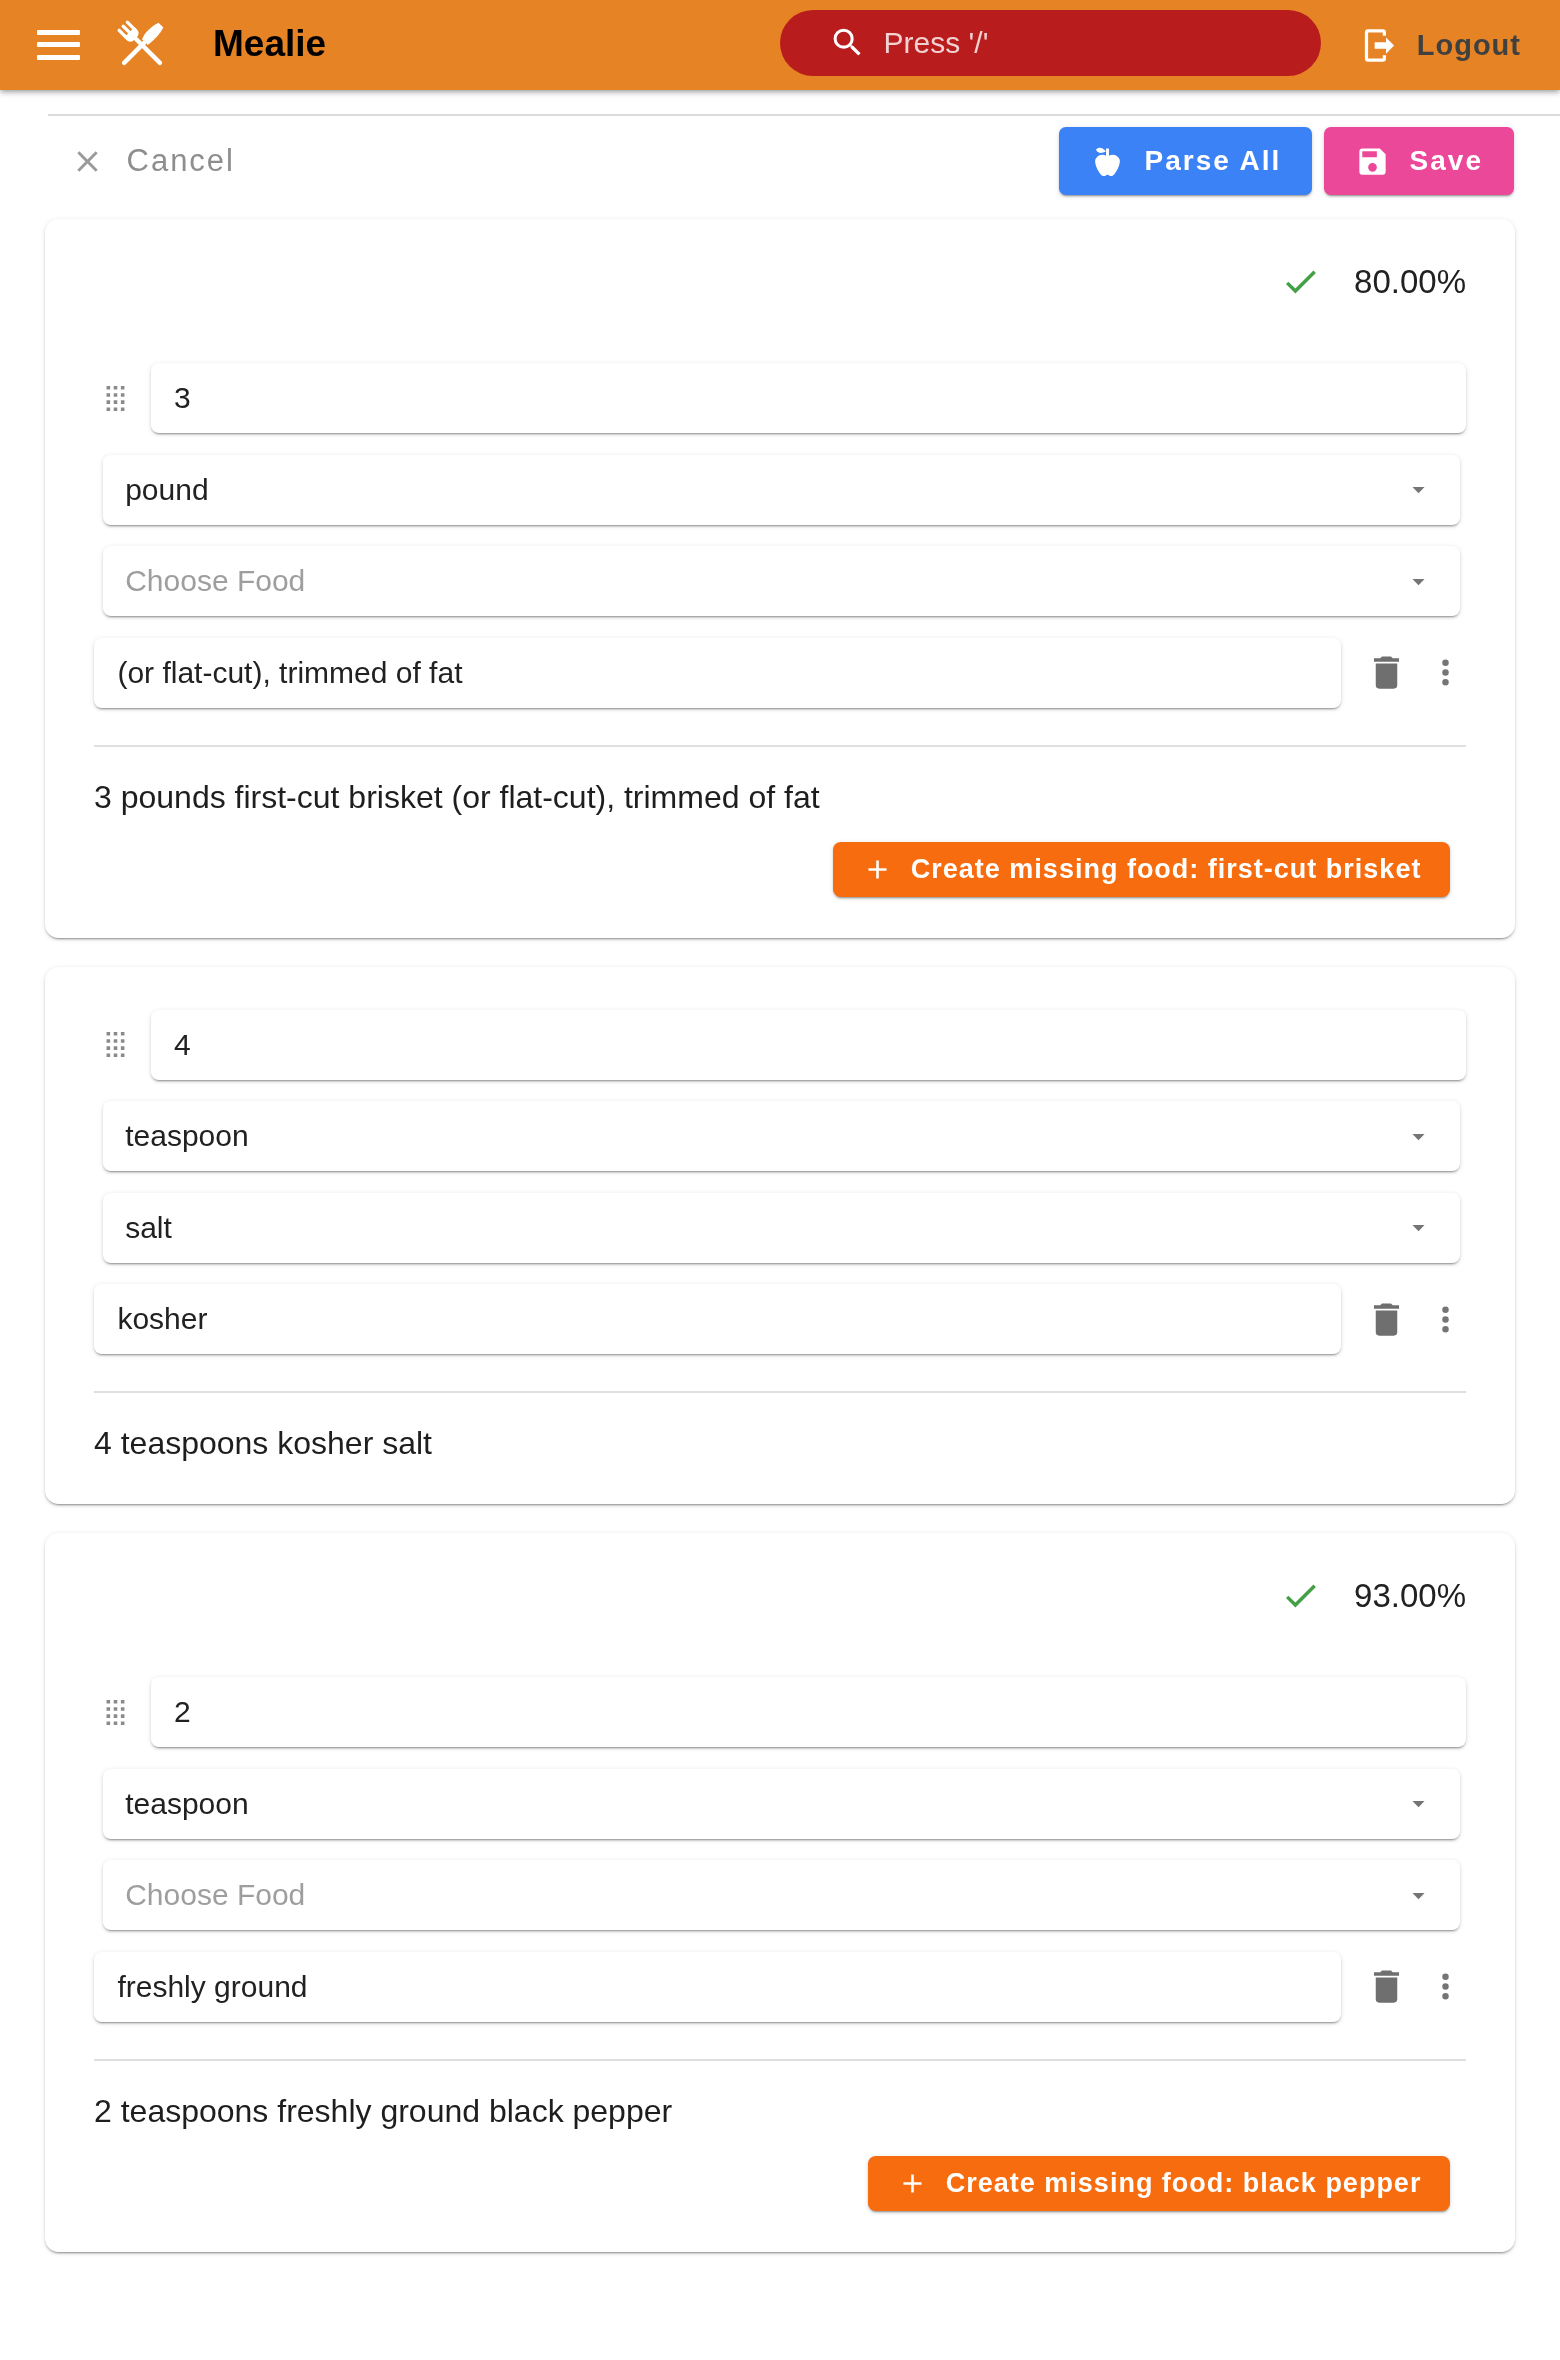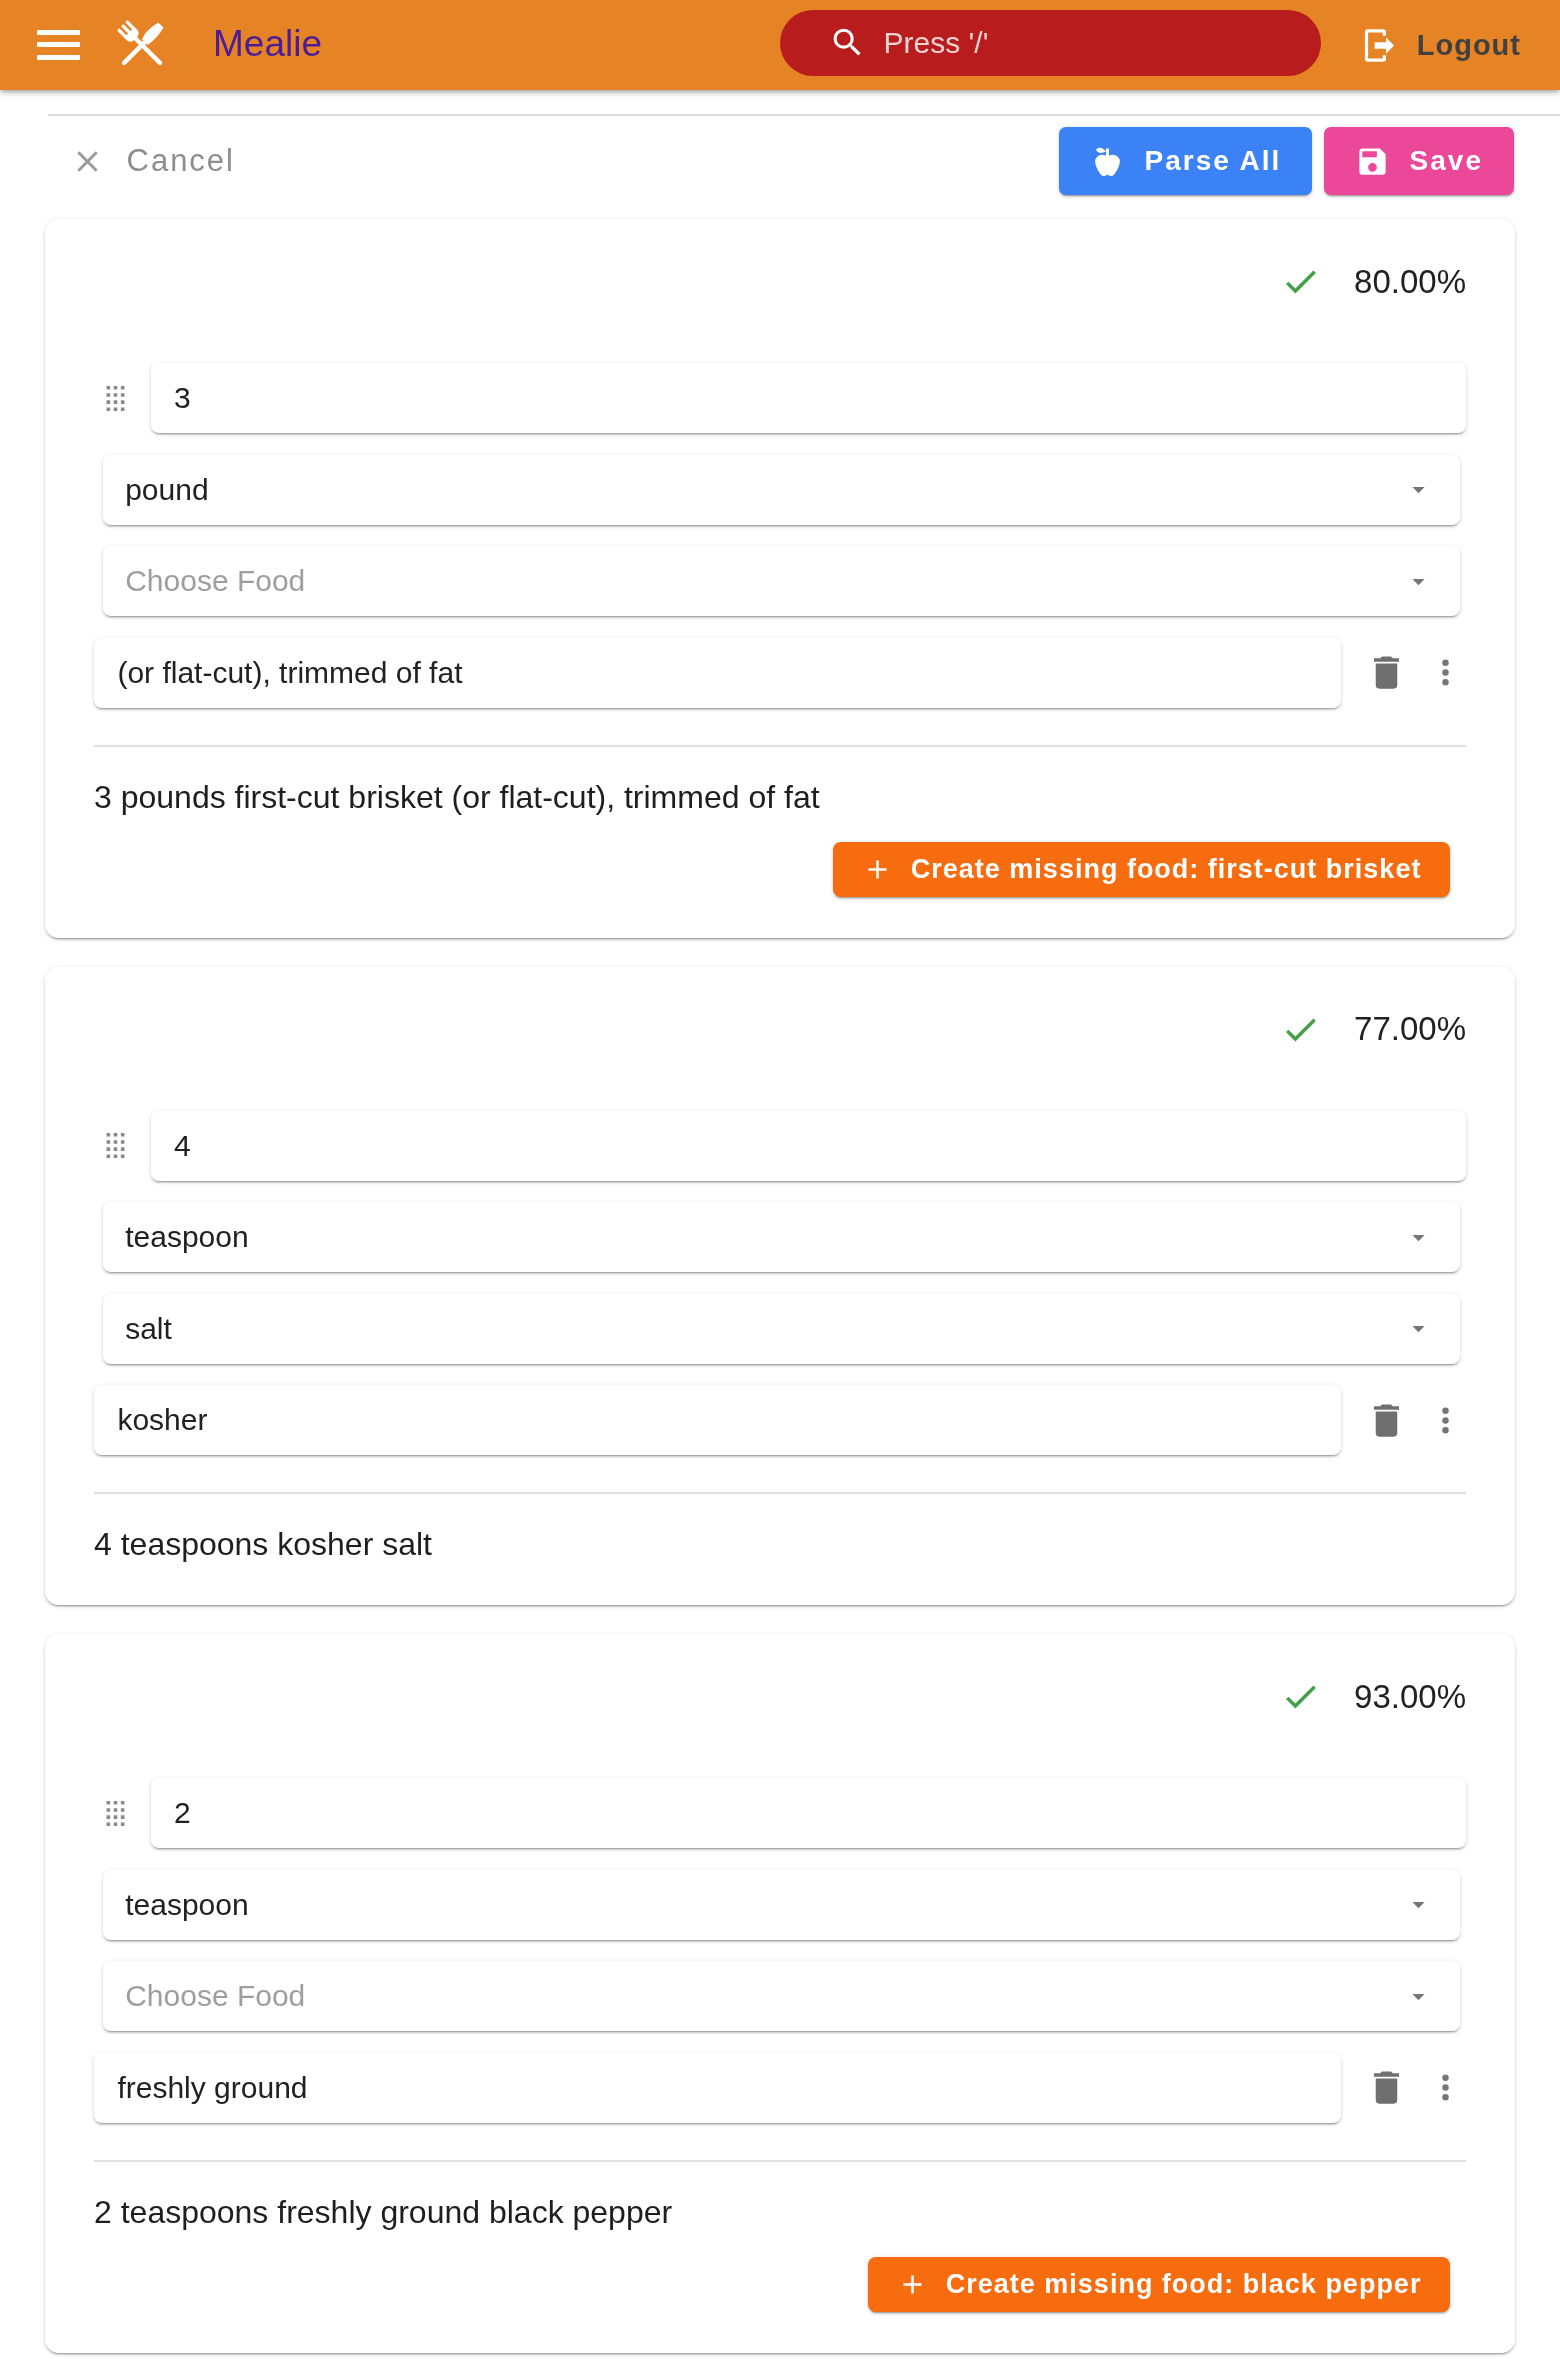--- a/index.html
+++ b/index.html
@@ -10,21 +10,21 @@
   .appbar { position:relative; width:1560px; height:90px; background:#E58325;
     display:flex; align-items:center;
     box-shadow:0 2px 3.9px -1px rgba(0,0,0,.2),0 3.9px 4.9px 0 rgba(0,0,0,.14),0 1px 9.8px 0 rgba(0,0,0,.12);
     z-index:10; }
   .menu-btn { position:absolute; left:37px; top:23.4px; width:47px; height:43px;
     background:none; border:none; cursor:pointer; display:flex; flex-direction:column;
     justify-content:center; gap:7.8px; }
   .menu-btn span { display:block; width:43px; height:4.9px; background:#fff; border-radius:1px; }
   .logo { position:absolute; left:109px; top:11.7px; width:66px; height:66px; }
   .logo svg { width:66px; height:66px; fill:#fff; }
-  .app-title { position:absolute; left:213px; top:23.4px; color:#4c1d95; font-size:37px; font-weight:400; }
+  .app-title { position:absolute; left:213px; top:23.4px; color:#000000; font-size:37px; font-weight:700; }
   .search-pill { position:absolute; left:780px; top:9.8px; width:541px; height:66px;
     background:#b91c1c; border-radius:33px; display:flex; align-items:center; padding:0 25px 0 49px; }
   .search-pill svg { width:37px; height:37px; fill:#fff; flex:0 0 auto; }
   .search-input { flex:1; margin-left:17.6px; border:none; outline:none; background:transparent;
     color:#fff; font-size:30px; font-family:inherit; }
   .search-input::placeholder { color:rgba(255,255,255,.8); }
   .logout-btn { position:absolute; right:39px; top:17.6px; height:55px; background:none; border:none;
     cursor:pointer; display:flex; align-items:center; gap:17.6px; color:#404040;
     font-size:29px; font-weight:700; letter-spacing:1px; font-family:inherit; }
   .logout-btn svg { width:39px; height:39px; fill:#fff; }
@@ -207,26 +207,20 @@
       <button class="missing-btn">
         <svg viewBox="0 0 24 24">
             <path d="M19,13H13V19H11V13H5V11H11V5H13V11H19V13Z"></path>
           </svg>
         <span>Create missing food: first-cut brisket</span>
       </button>
     </div>
   </section>
 
   <section class="card">
-    <div class="confidence-row">
-      <svg viewBox="0 0 24 24">
-          <path d="M21,7L9,19L3.5,13.5L4.91,12.09L9,16.17L19.59,5.59L21,7Z"></path>
-        </svg>
-      <span class="confidence">77.00%</span>
-    </div>
     <div class="qty-row">
       <span class="drag-handle">
         <svg viewBox="0 0 24 24">
             <path d="M7,19V17H9V19H7M11,19V17H13V19H11M15,19V17H17V19H15M7,15V13H9V15H7M11,15V13H13V15H11M15,15V13H17V15H15M7,11V9H9V11H7M11,11V9H13V11H11M15,11V9H17V11H15M7,7V5H9V7H7M11,7V5H13V7H11M15,7V5H17V7H15Z"></path>
           </svg>
       </span>
       <div class="field grow">
         <input value="4" style="">
       </div>
     </div>

